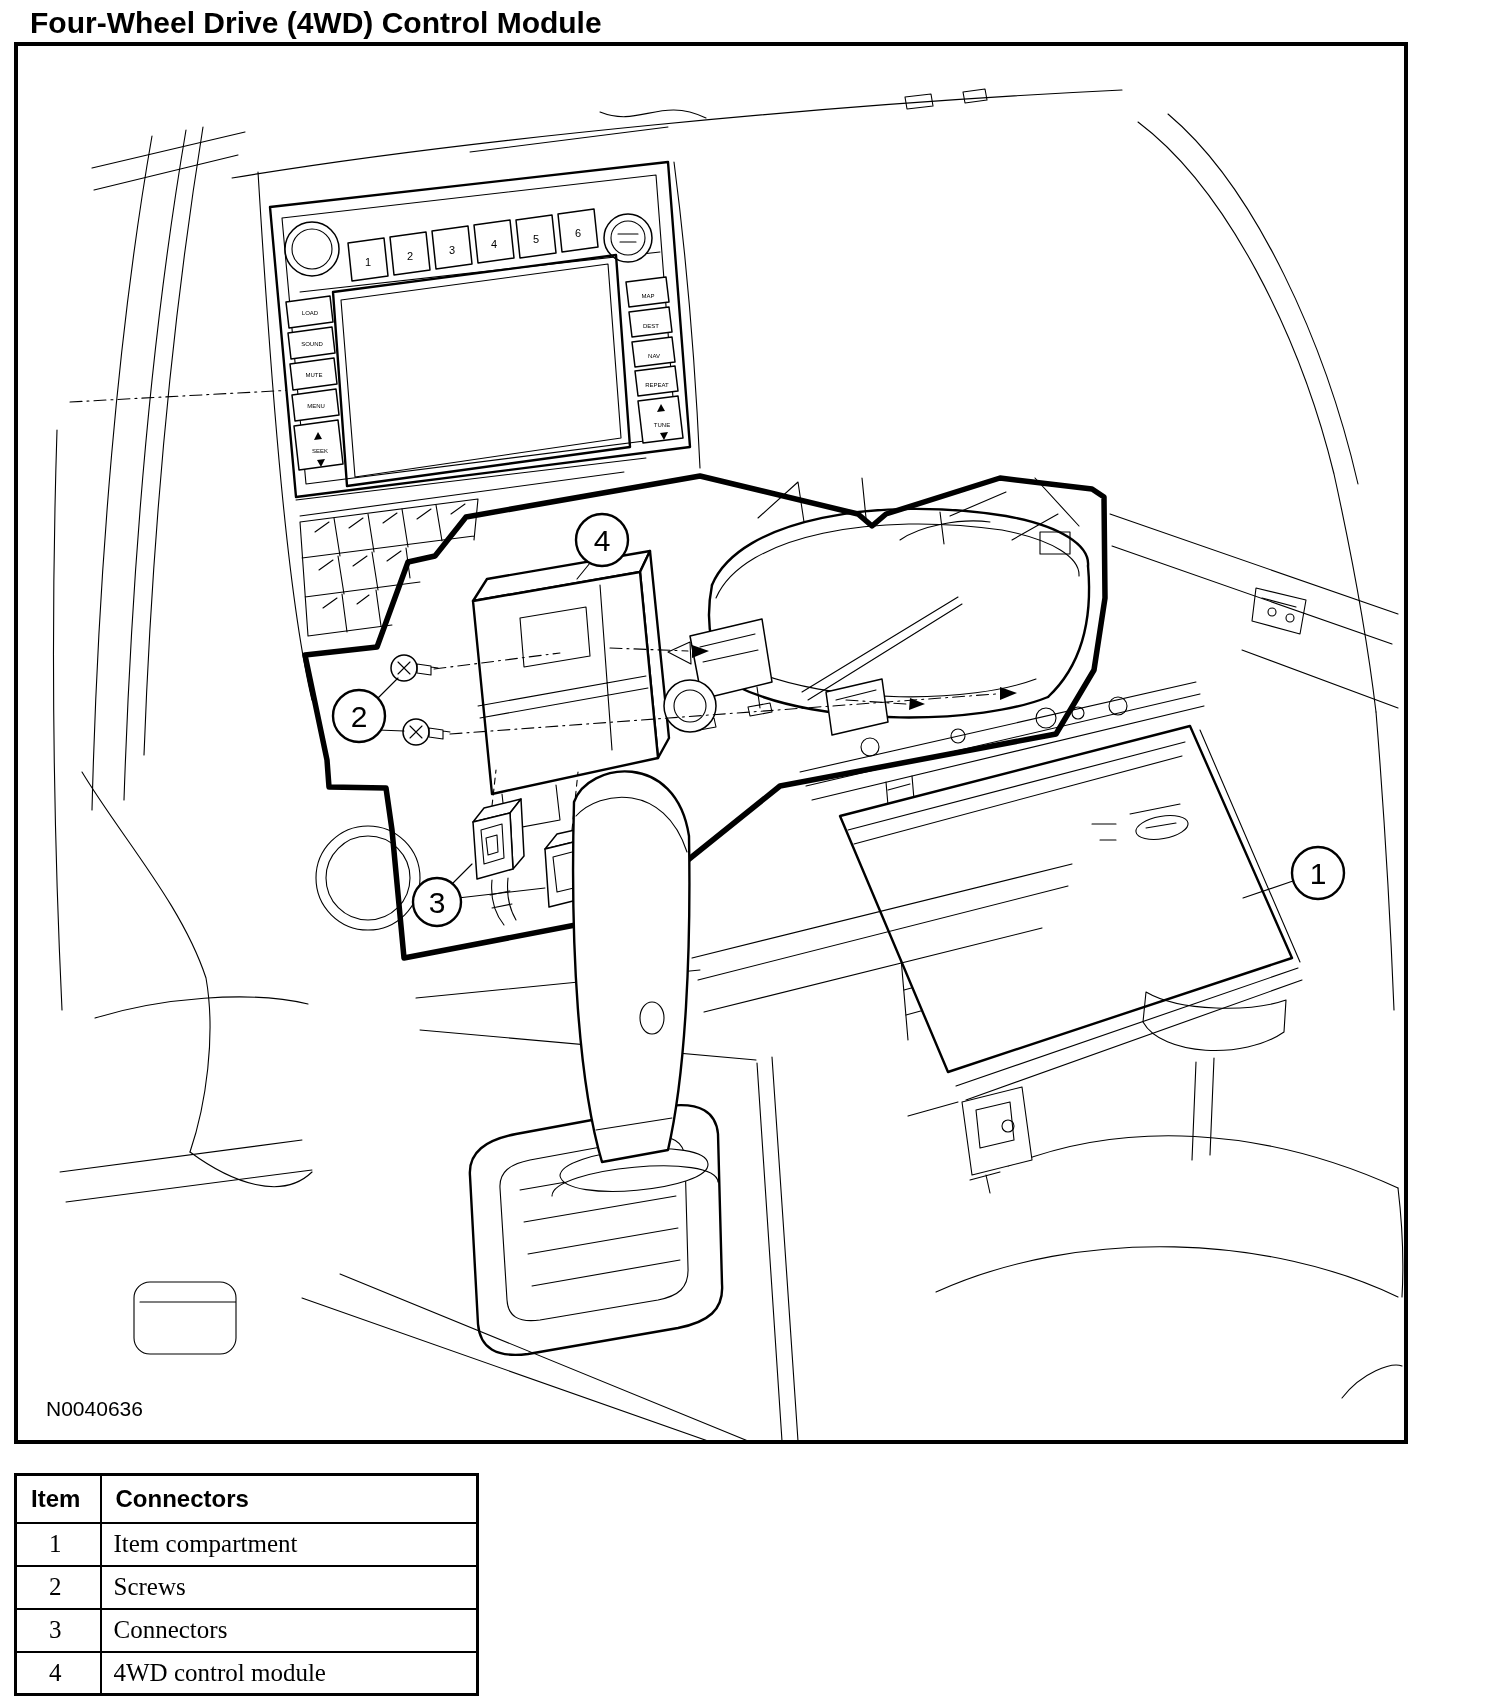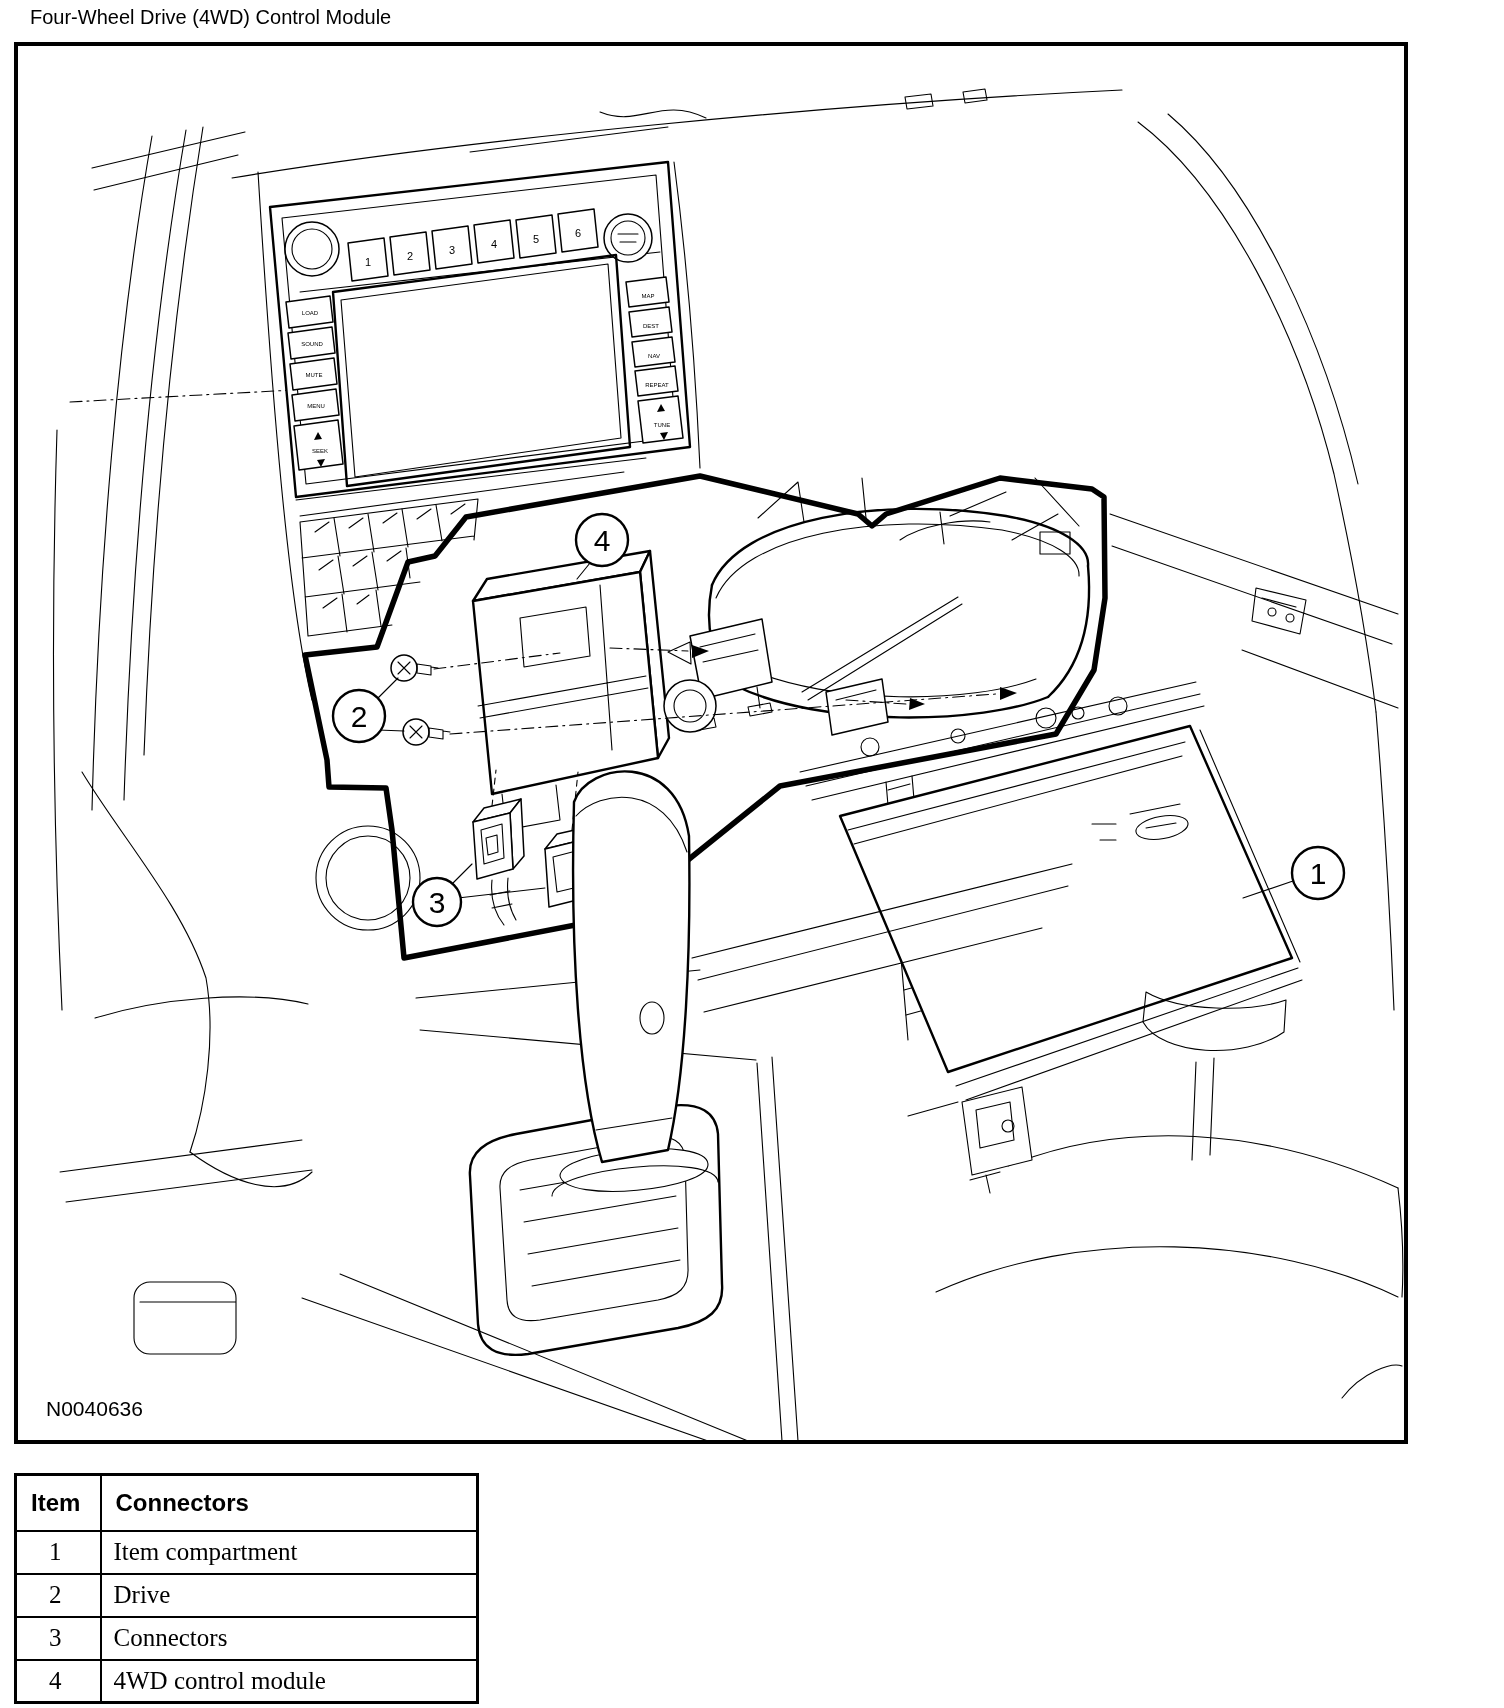--- a/index.html
+++ b/index.html
@@ -1,17 +1,17 @@
 <!DOCTYPE html>
 <html><head>
 <meta charset="utf-8">
 <style>
   html,body{margin:0;padding:0;background:#fff;}
   body{width:1504px;height:1708px;position:relative;font-family:"Liberation Sans",sans-serif;color:#000;}
-  .page-title{position:absolute;left:30px;top:6px;font-size:20px;font-weight:normal;letter-spacing:0;}
+  .page-title{position:absolute;left:30px;top:6px;font-size:30px;font-weight:bold;letter-spacing:0;}
   .figure-box{position:absolute;left:14px;top:42px;width:1386px;height:1394px;border:4px solid #000;background:#fff;}
   .figure-box svg{display:block;width:1386px;height:1394px;}
   
   svg path,svg circle,svg ellipse,svg line{fill:none;stroke:#000;stroke-width:1.5;stroke-linecap:round;stroke-linejoin:round;}
   svg .thin{stroke-width:1.1;}
   svg .med{stroke-width:2.4;}
   svg .thick{stroke-width:5.5;}
   svg .w{fill:#fff;}
   svg .blk{fill:#000;stroke:none;}
   svg .dash{stroke-dasharray:6 5;}
@@ -20,21 +20,21 @@
   svg .callout-num{font-size:30px;text-anchor:middle;}
   svg .preset-num{font-size:11px;text-anchor:middle;}
   svg .btn-label{font-size:6px;text-anchor:middle;}
   svg .fig-id{font-size:21px;}
   
   .parts-table{position:absolute;left:14px;top:1473px;border-collapse:collapse;table-layout:fixed;background:#fff;}
   .parts-table td,.parts-table th{border:2px solid #000;box-sizing:border-box;}
   .parts-table{border:3px solid #000;}
   .col-item{width:85px;}
   .col-desc{width:377px;}
-  .parts-table th{font-family:"Liberation Sans",sans-serif;font-size:24px;font-weight:bold;text-align:left;height:56px;padding:2px 6px 2px 14px;}
+  .parts-table th{font-family:"Liberation Sans",sans-serif;font-size:24px;font-weight:bold;text-align:left;height:48px;padding:2px 6px 2px 14px;}
   .parts-table th.th-item{padding-left:14px;}
   .parts-table td{font-family:"Liberation Serif",serif;font-size:25px;height:43px;padding:2px 6px 2px 12px;}
   .parts-table td.cell-item{text-align:center;padding-left:0;}
 </style>
 </head>
 <body>
 
 <div class="page-title">Four-Wheel Drive (4WD) Control Module</div>
 
 <div class="figure-box">
@@ -290,21 +290,21 @@
       <th>Connectors</th>
     </tr>
   </thead>
   <tbody>
     <tr>
       <td class="cell-item">1</td>
       <td>Item compartment</td>
     </tr>
     <tr>
       <td class="cell-item">2</td>
-      <td>Drive</td>
+      <td>Screws</td>
     </tr>
     <tr>
       <td class="cell-item">3</td>
       <td>Connectors</td>
     </tr>
     <tr>
       <td class="cell-item">4</td>
       <td>4WD control module</td>
     </tr>
   </tbody>

